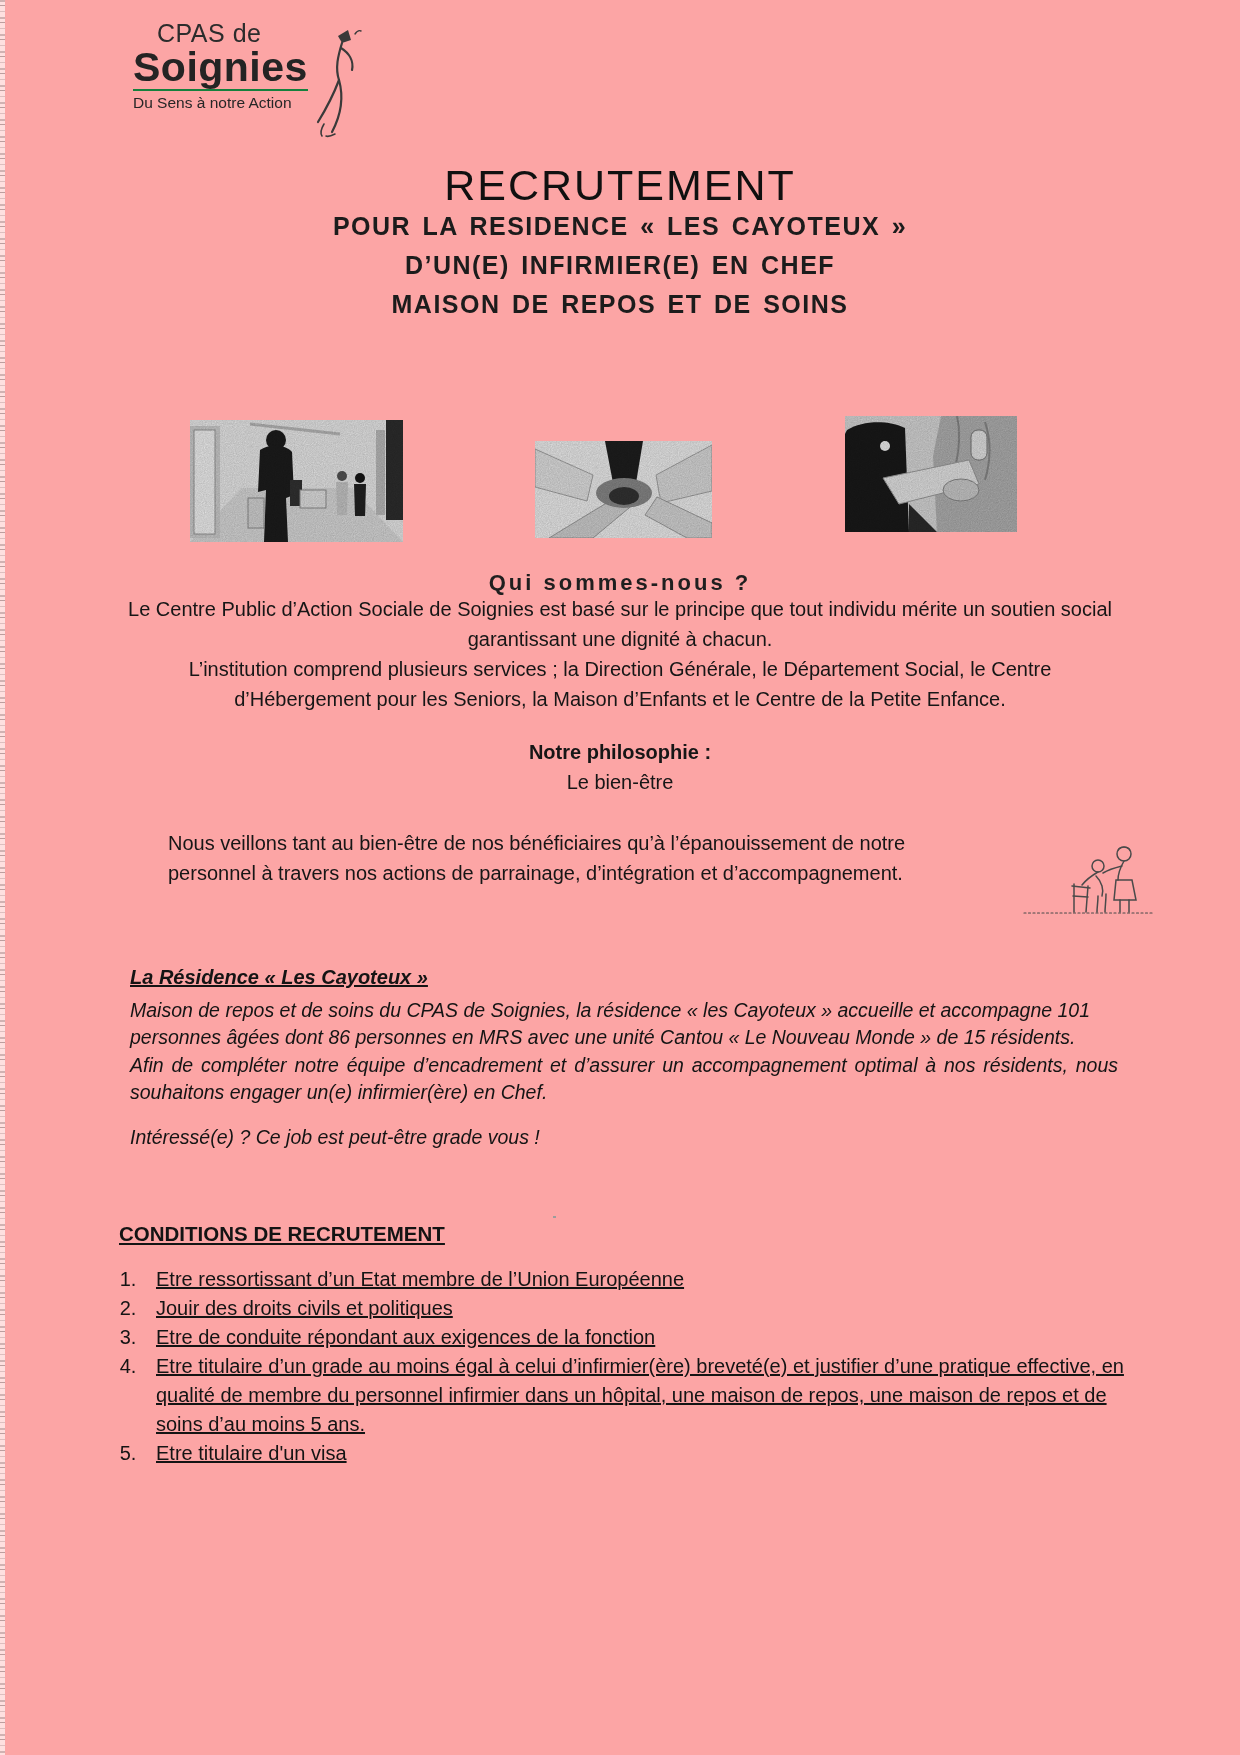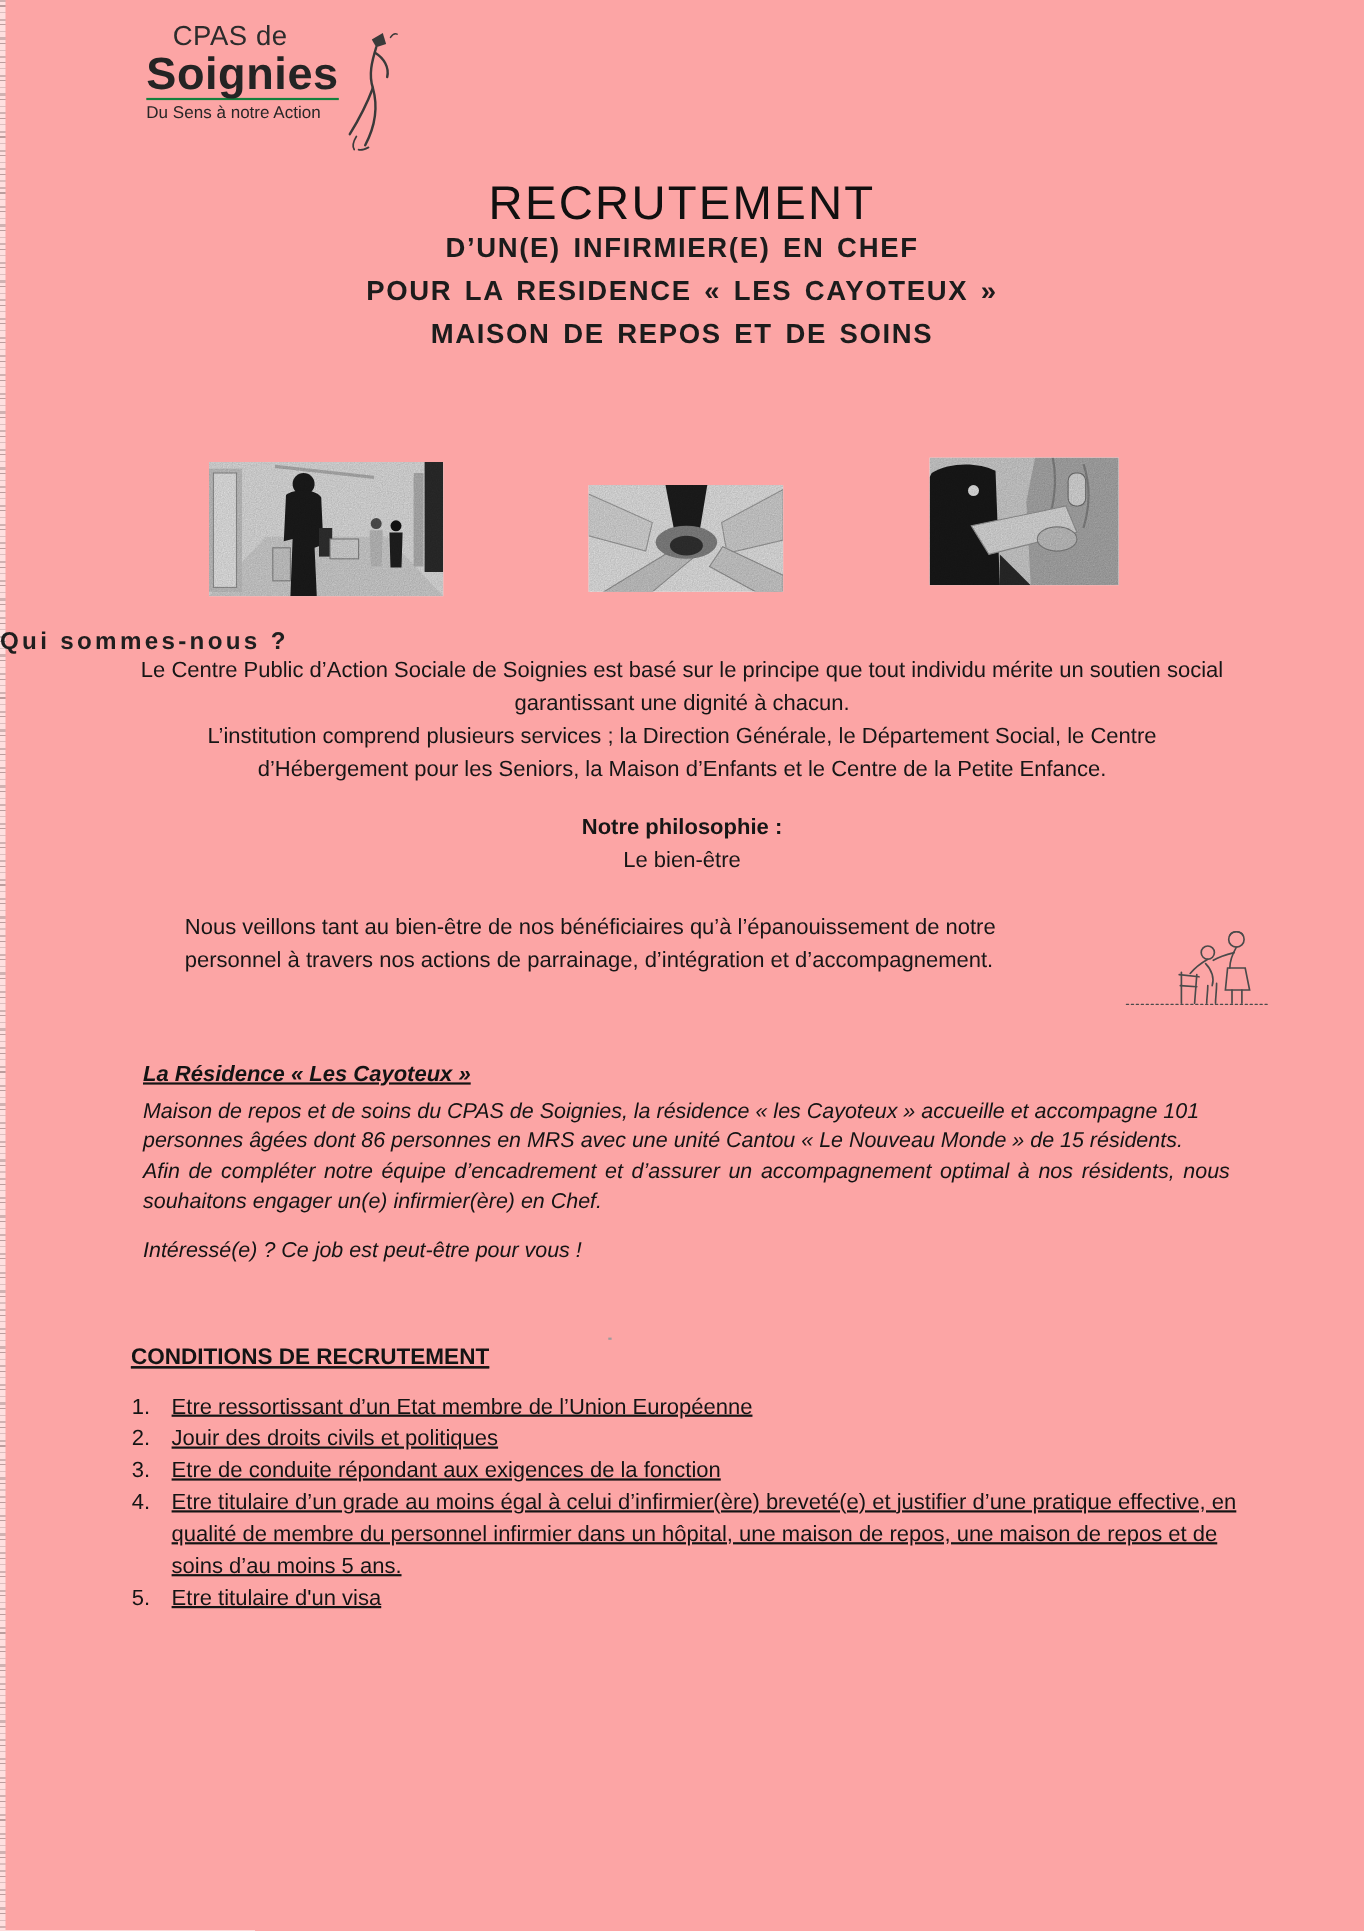--- a/index.html
+++ b/index.html
@@ -38,21 +38,21 @@
 
   
   .photo{position:absolute;overflow:hidden;background:#e9e9e9;}
   .photo svg{display:block;}
   .photo-1{left:190px;top:420px;width:213px;height:122px;}
   .photo-2{left:535px;top:441px;width:177px;height:97px;}
   .photo-3{left:845px;top:416px;width:172px;height:116px;}
 
   
   .who-heading{
-    position:absolute;top:552px;left:0;width:100%;text-align:left;
+    position:absolute;top:552px;left:0;width:100%;text-align:center;
     font-size:22px;font-weight:bold;letter-spacing:3px;color:#1f1f1f;
   }
   .who-paras{
     position:absolute;top:594px;left:120px;width:1000px;text-align:center;
     font-size:20px;line-height:30px;color:#161616;
   }
   .who-paras p{margin:0;}
 
   .philosophy{
     position:absolute;top:737px;left:0;width:100%;text-align:center;
@@ -104,22 +104,22 @@
         <path d="M28,54 C33,72 30,89 21,106"></path>
         <path d="M13,98 C10,103 9,107 11,110" stroke-width="1.6"></path>
         <path d="M24,108 C20,110 17,111 15,110" stroke-width="1.6"></path>
         <path d="M44,8 C46,5 48,4 50,5" stroke-width="1.4"></path>
       </svg>
     </span>
   </header>
 
   <h1 class="doc-title">RECRUTEMENT</h1>
   <div class="doc-subtitles">
+    <span class="subtitle-line">POUR LA RESIDENCE « LES CAYOTEUX »</span>
     <span class="subtitle-line">D’UN(E) INFIRMIER(E) EN CHEF</span>
-    <span class="subtitle-line">POUR LA RESIDENCE « LES CAYOTEUX »</span>
     <span class="subtitle-line">MAISON DE REPOS ET DE SOINS</span>
   </div>
 
   <div class="photo photo-1">
     <svg width="213" height="122" viewBox="0 0 213 122">
       <defs>
         <filter id="g1" x="0" y="0" width="100%" height="100%">
           <feTurbulence type="fractalNoise" baseFrequency="0.9" numOctaves="2" result="n"></feTurbulence>
           <feColorMatrix in="n" type="matrix" values="0 0 0 0 0  0 0 0 0 0  0 0 0 0 0  0.5 0.5 0.5 0 0"></feColorMatrix>
         </filter>
@@ -218,21 +218,21 @@
       <path d="M102,62 L102,74"></path>
       <path d="M111,62 L111,74"></path>
       <path d="M104,28 C96,30 90,32 85,35"></path>
     </svg>
   </span>
 
   <section class="residence">
     <h3 class="residence-heading">La Résidence « Les Cayoteux »</h3>
     <p>Maison de repos et de soins du CPAS de Soignies, la résidence « les Cayoteux » accueille et accompagne 101 personnes âgées dont 86 personnes en MRS avec une unité Cantou « Le Nouveau Monde » de 15 résidents.</p>
     <p class="justified">Afin de compléter notre équipe d’encadrement et d’assurer un accompagnement optimal à nos résidents, nous souhaitons engager un(e) infirmier(ère) en Chef.</p>
-    <p class="interest">Intéressé(e) ? Ce job est peut-être pour vous !</p>
+    <p class="interest">Intéressé(e) ? Ce job est peut-être grade vous !</p>
   </section>
 
   <section class="conditions">
     <h3 class="conditions-heading">CONDITIONS DE RECRUTEMENT</h3>
     <ol>
       <li>Etre ressortissant d’un Etat membre de l’Union Européenne</li>
       <li>Jouir des droits civils et politiques</li>
       <li>Etre de conduite répondant aux exigences de la fonction</li>
       <li>Etre titulaire d’un grade au moins égal à celui d’infirmier(ère) breveté(e) et justifier d’une pratique effective, en qualité de membre du personnel infirmier dans un hôpital, une maison de repos, une maison de repos et de soins d’au moins 5 ans.</li>
       <li>Etre titulaire d'un visa</li>

